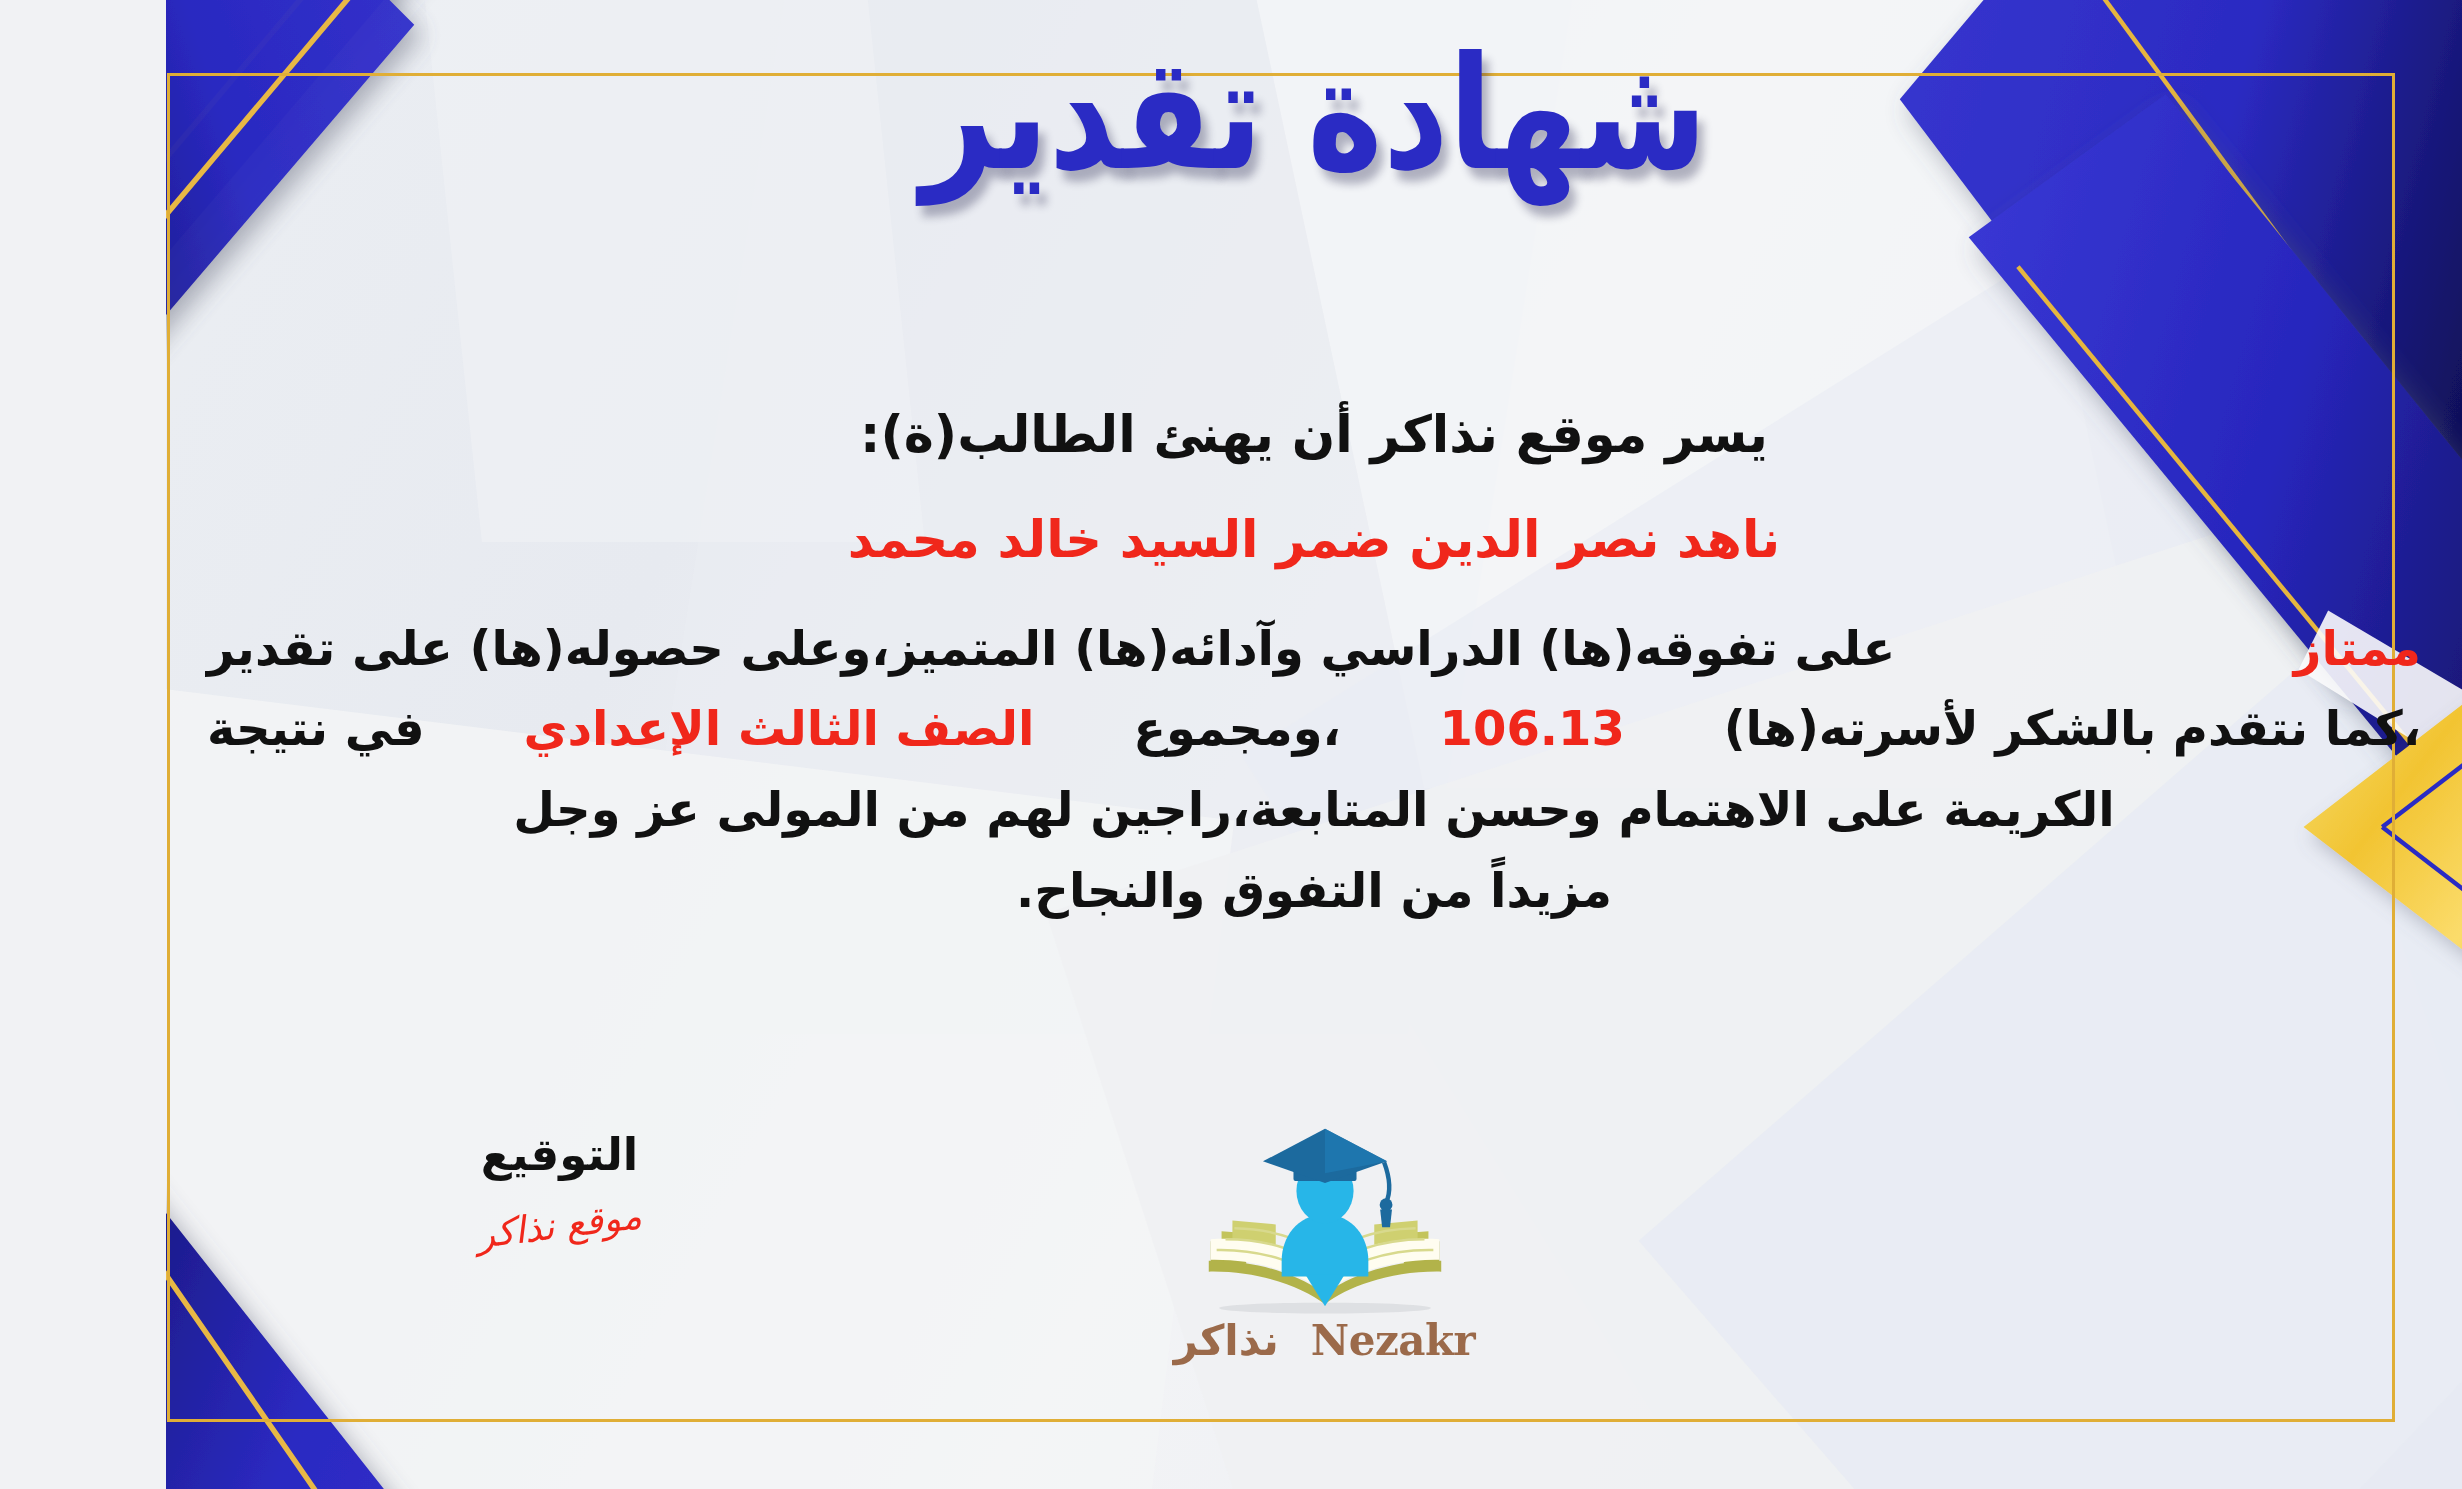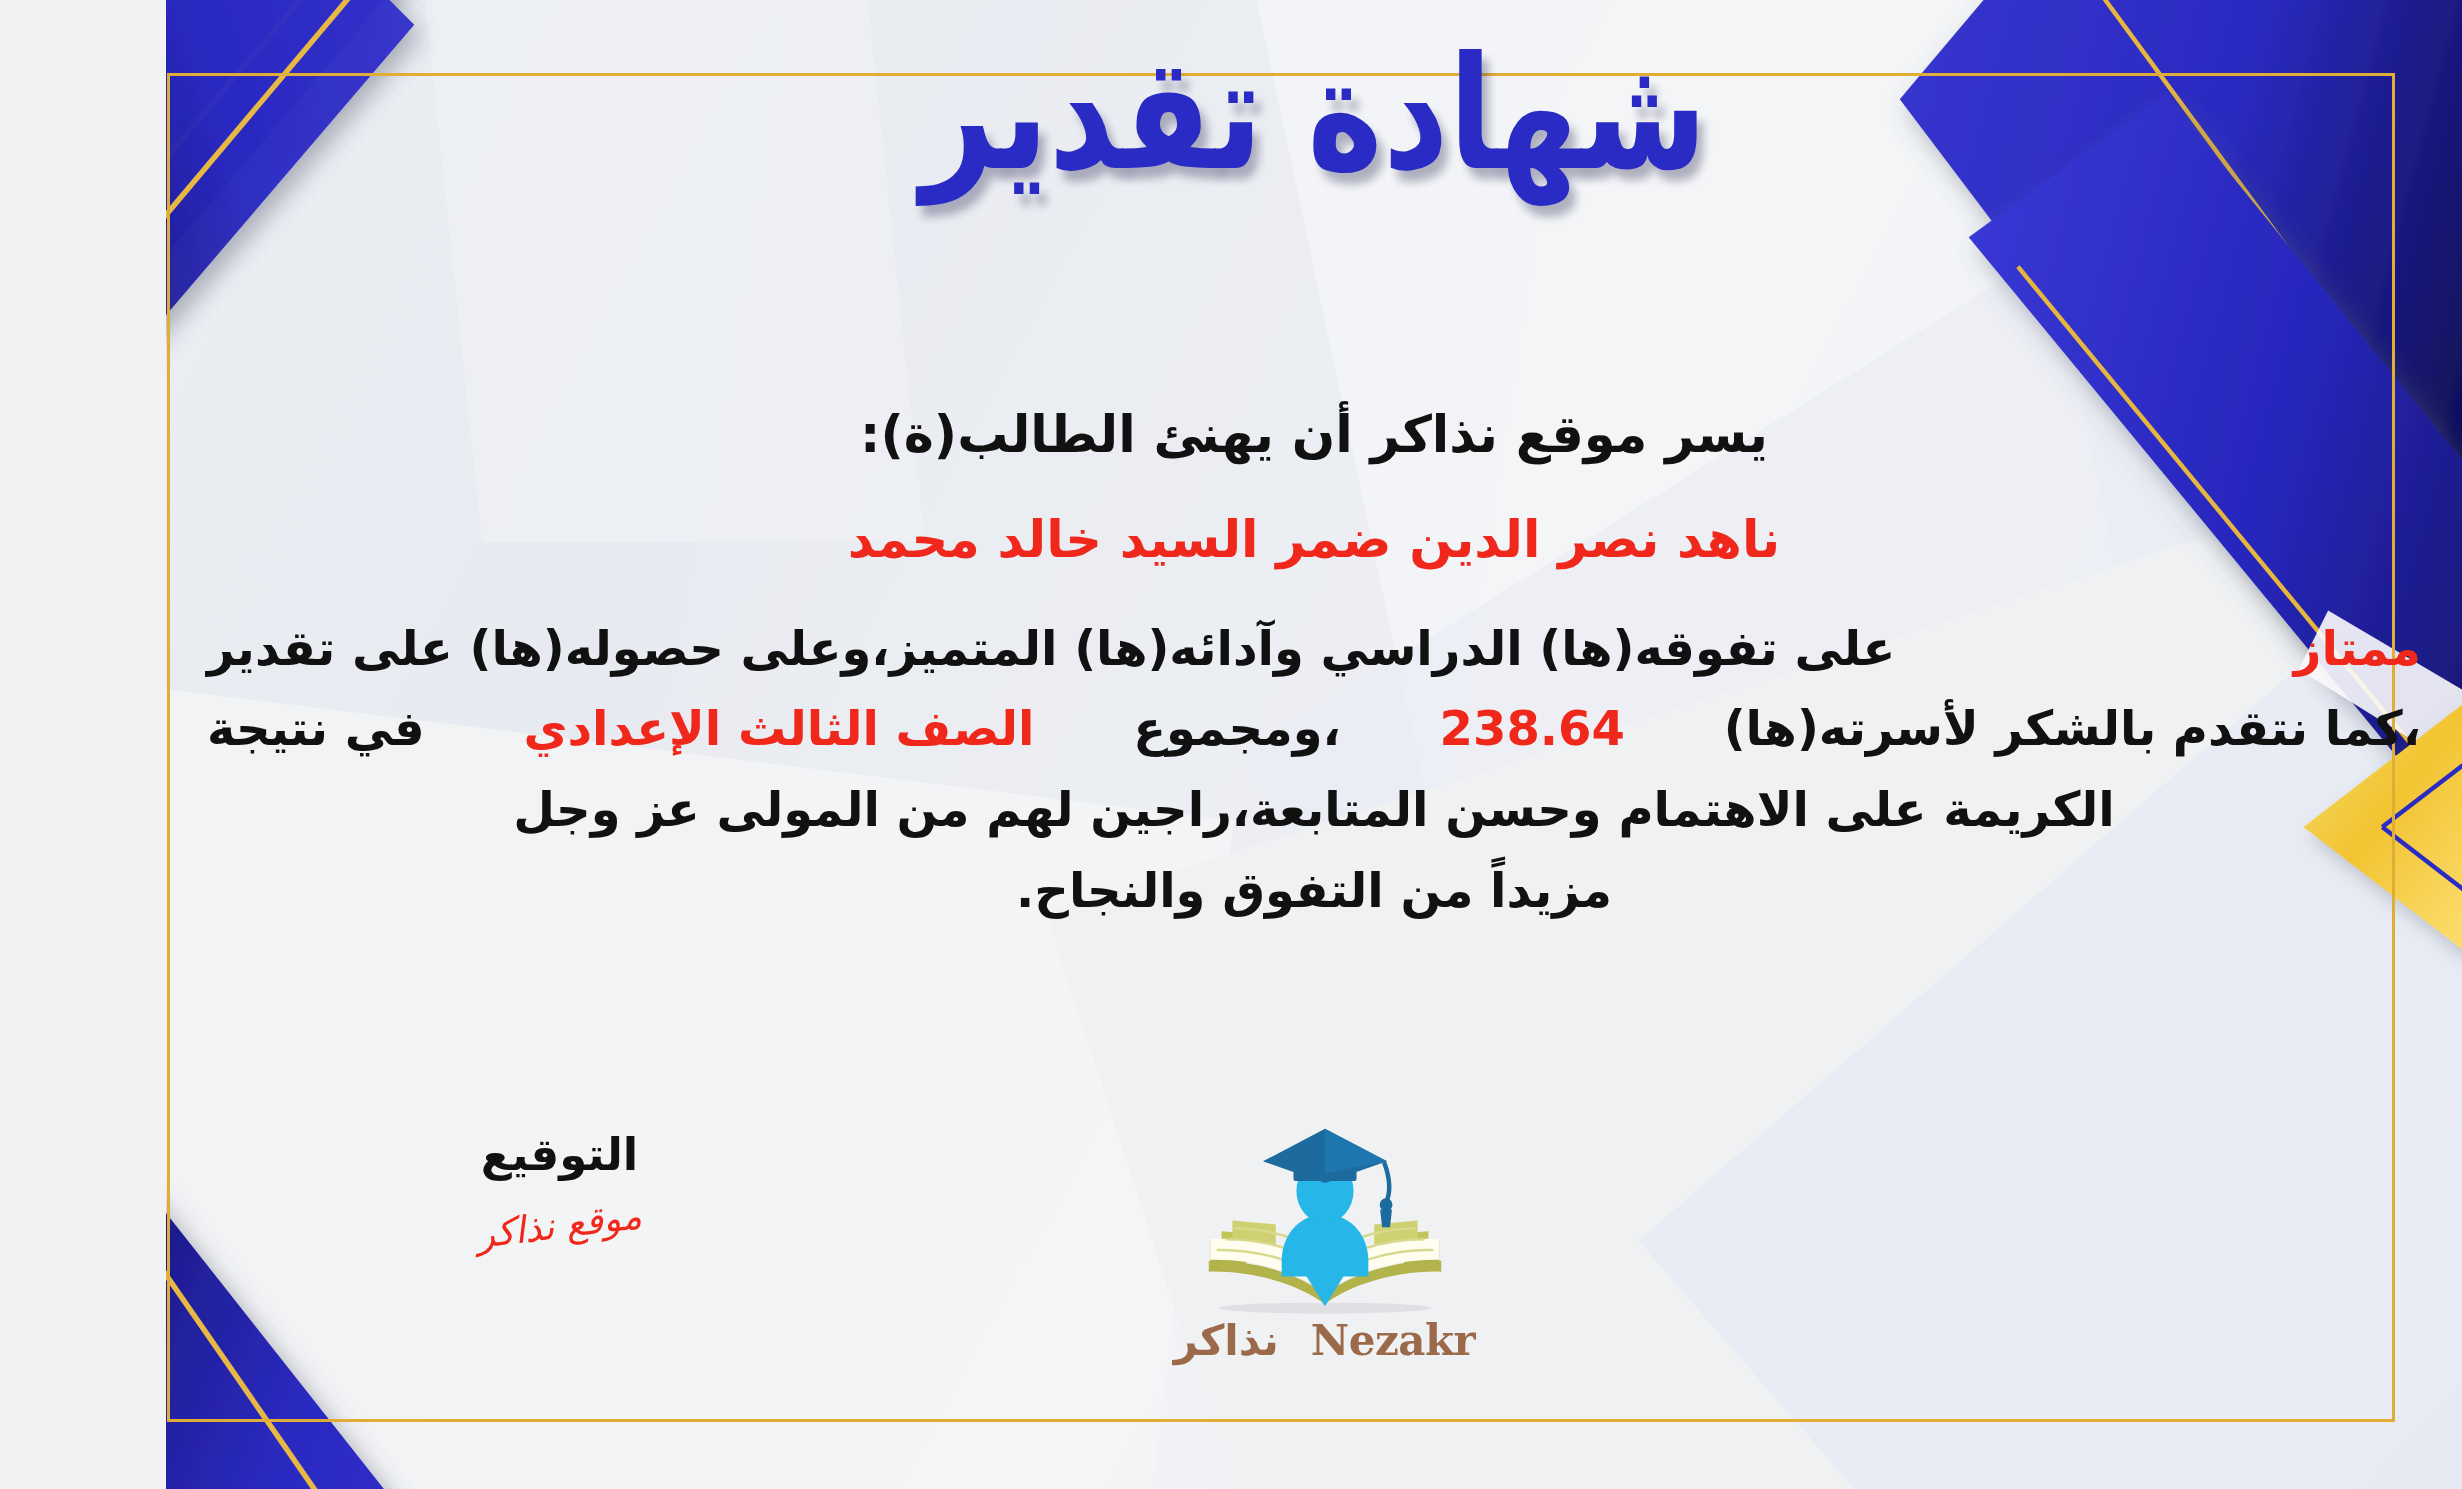--- a/index.html
+++ b/index.html
@@ -245,21 +245,21 @@
 
     <p class="line student">ناهد نصر الدين ضمر السيد خالد محمد</p>
 
     <div class="line justified">
       <span class="red">ممتاز</span>
       <span>على تفوقه(ها) الدراسي وآدائه(ها) المتميز،وعلى حصوله(ها) على تقدير</span>
     </div>
 
     <div class="line justified">
       <span>،كما نتقدم بالشكر لأسرته(ها)</span>
-      <span class="red">238.64</span>
+      <span class="red">106.13</span>
       <span>،ومجموع</span>
       <span class="red">الصف الثالث الإعدادي</span>
       <span>في نتيجة</span>
     </div>
 
     <p class="line">الكريمة على الاهتمام وحسن المتابعة،راجين لهم من المولى عز وجل</p>
 
     <p class="line last">مزيداً من التفوق والنجاح.</p>
   </div>
 

